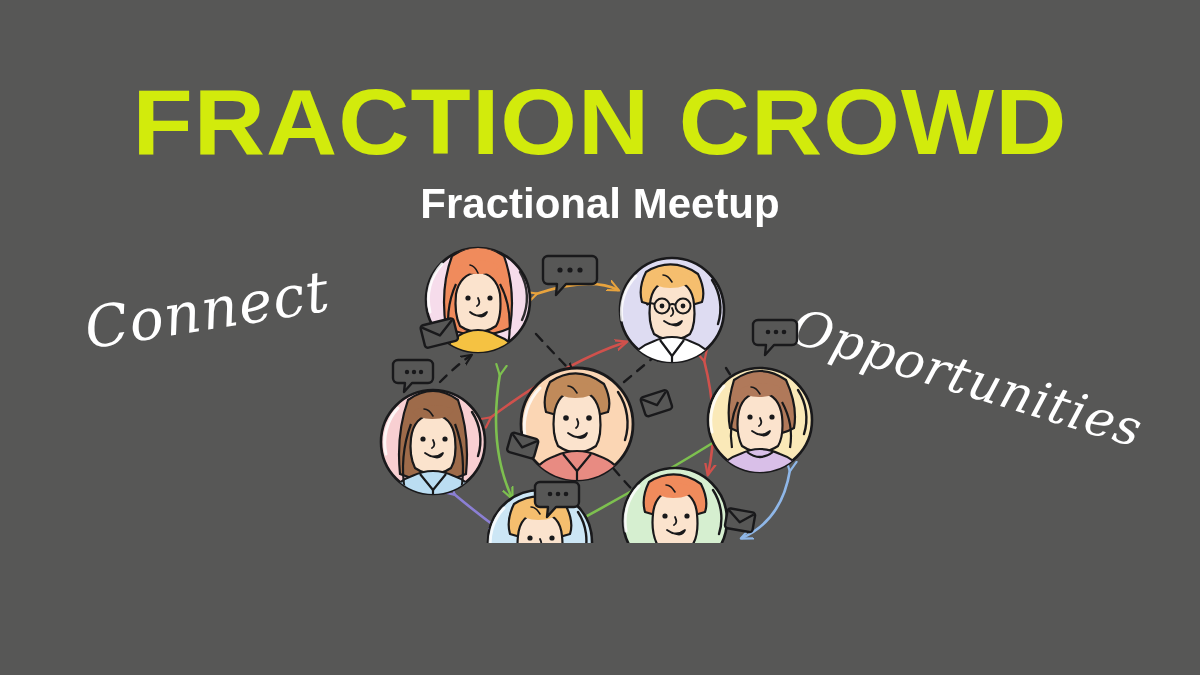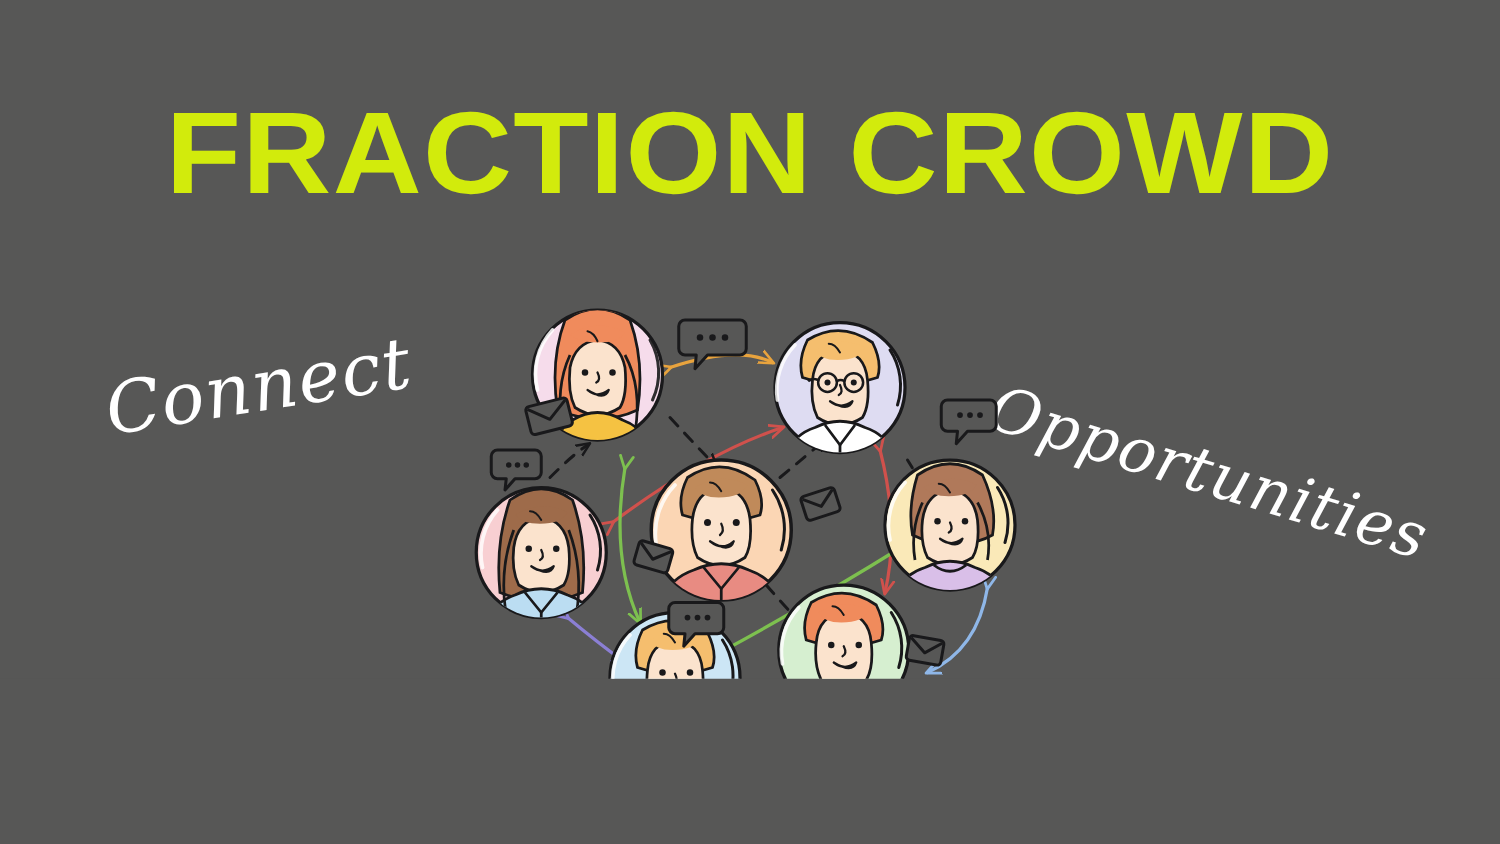--- a/index.html
+++ b/index.html
@@ -60,20 +60,21 @@
   
   #illo{position:absolute;left:360px;top:232px;width:470px;height:430px;}
   #illo svg{display:block;width:470px;height:430px;}
 </style>
 </head>
 <body style="background: rgb(87, 87, 86);">
 
 <div id="stage" style="background: rgb(87, 87, 86);">
 
   <div class="title" style="color: rgb(210, 235, 12);">FRACTION CROWD</div>
+  <div class="subtitle" style="color: rgb(255, 255, 255);">Fractional Meetup</div>
 
   <div class="script script-connect" style="color: rgb(255, 255, 255);">Connect</div>
   <div class="script script-opportunities" style="color: rgb(255, 255, 255);">Opportunities</div>
 
   <div id="illo">
     <svg viewBox="0 0 470 430" xmlns="http://www.w3.org/2000/svg">
       <defs>
         <clipPath id="cTL">
             <circle cx="118" cy="68" r="52"></circle>
           </clipPath>

